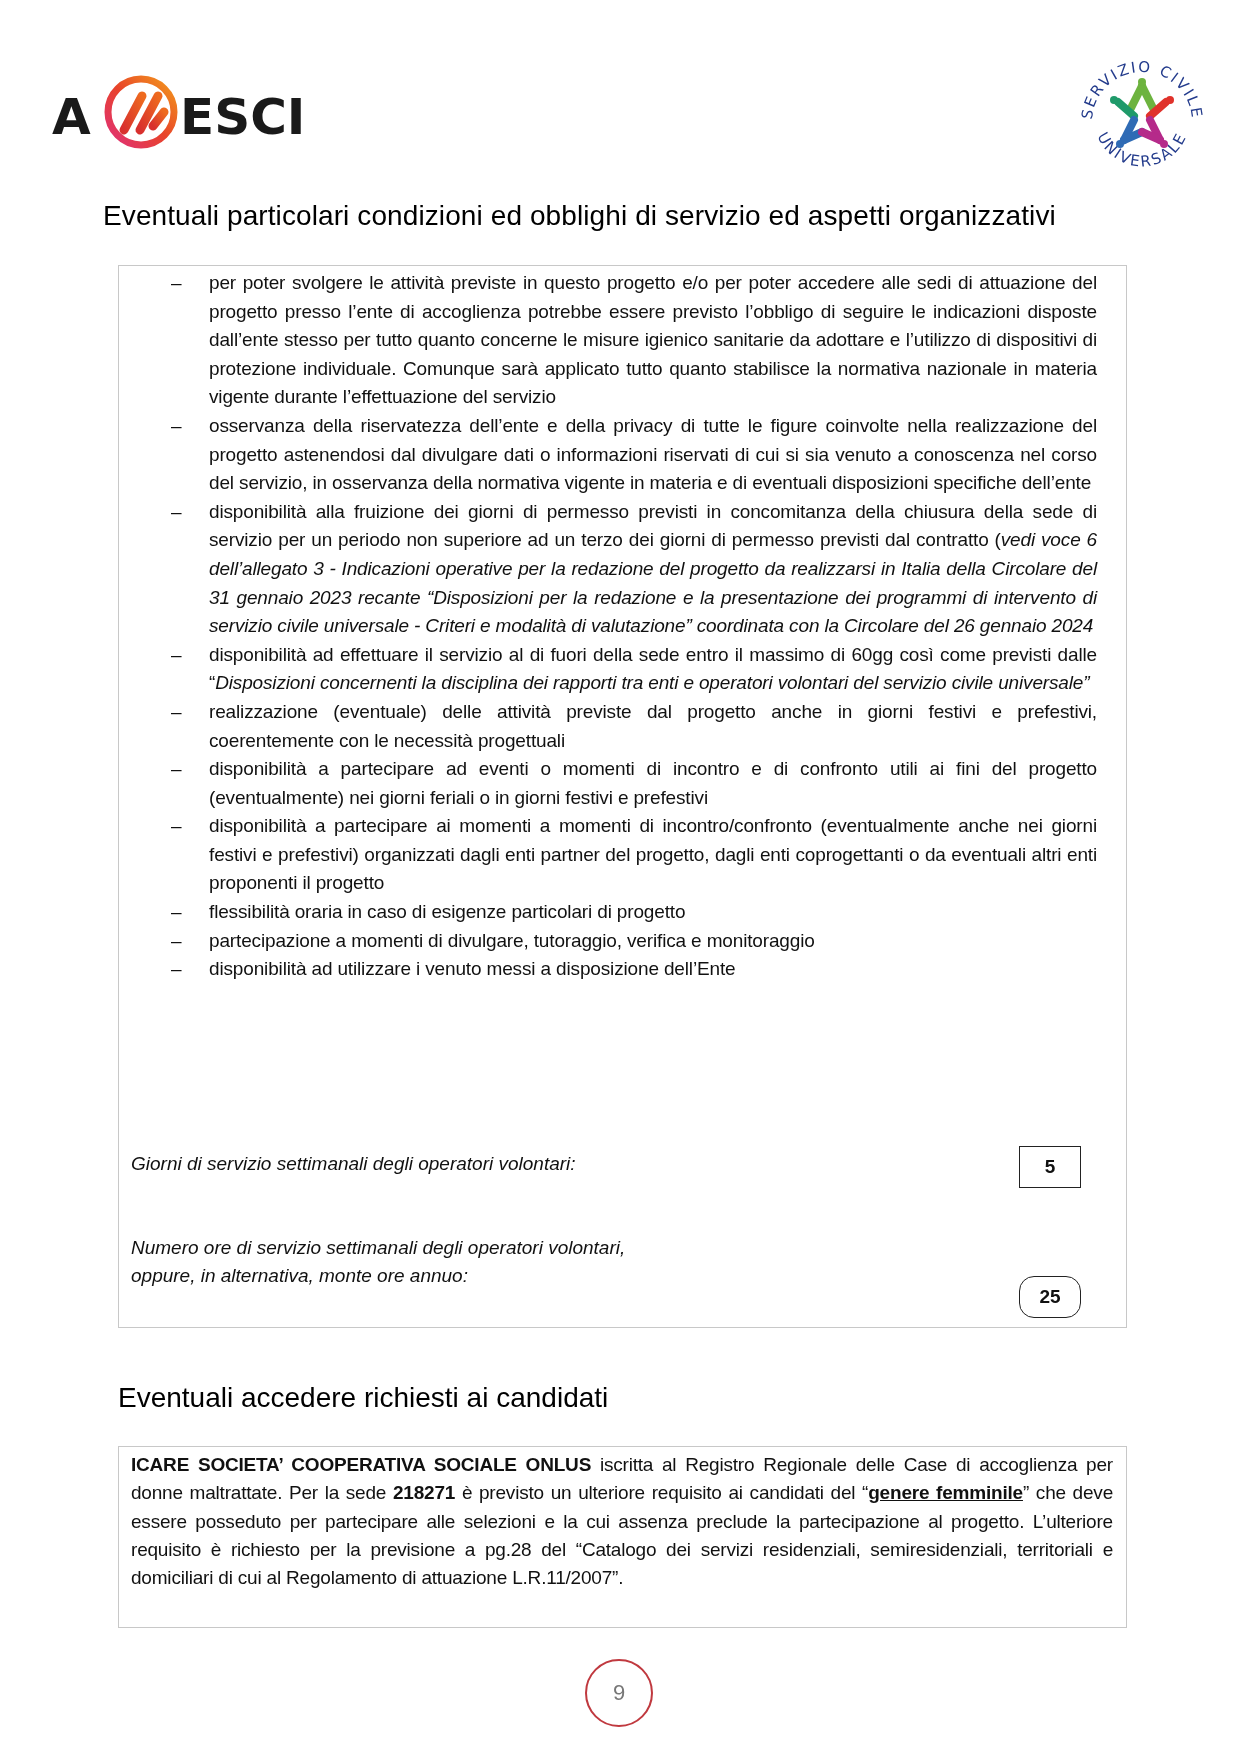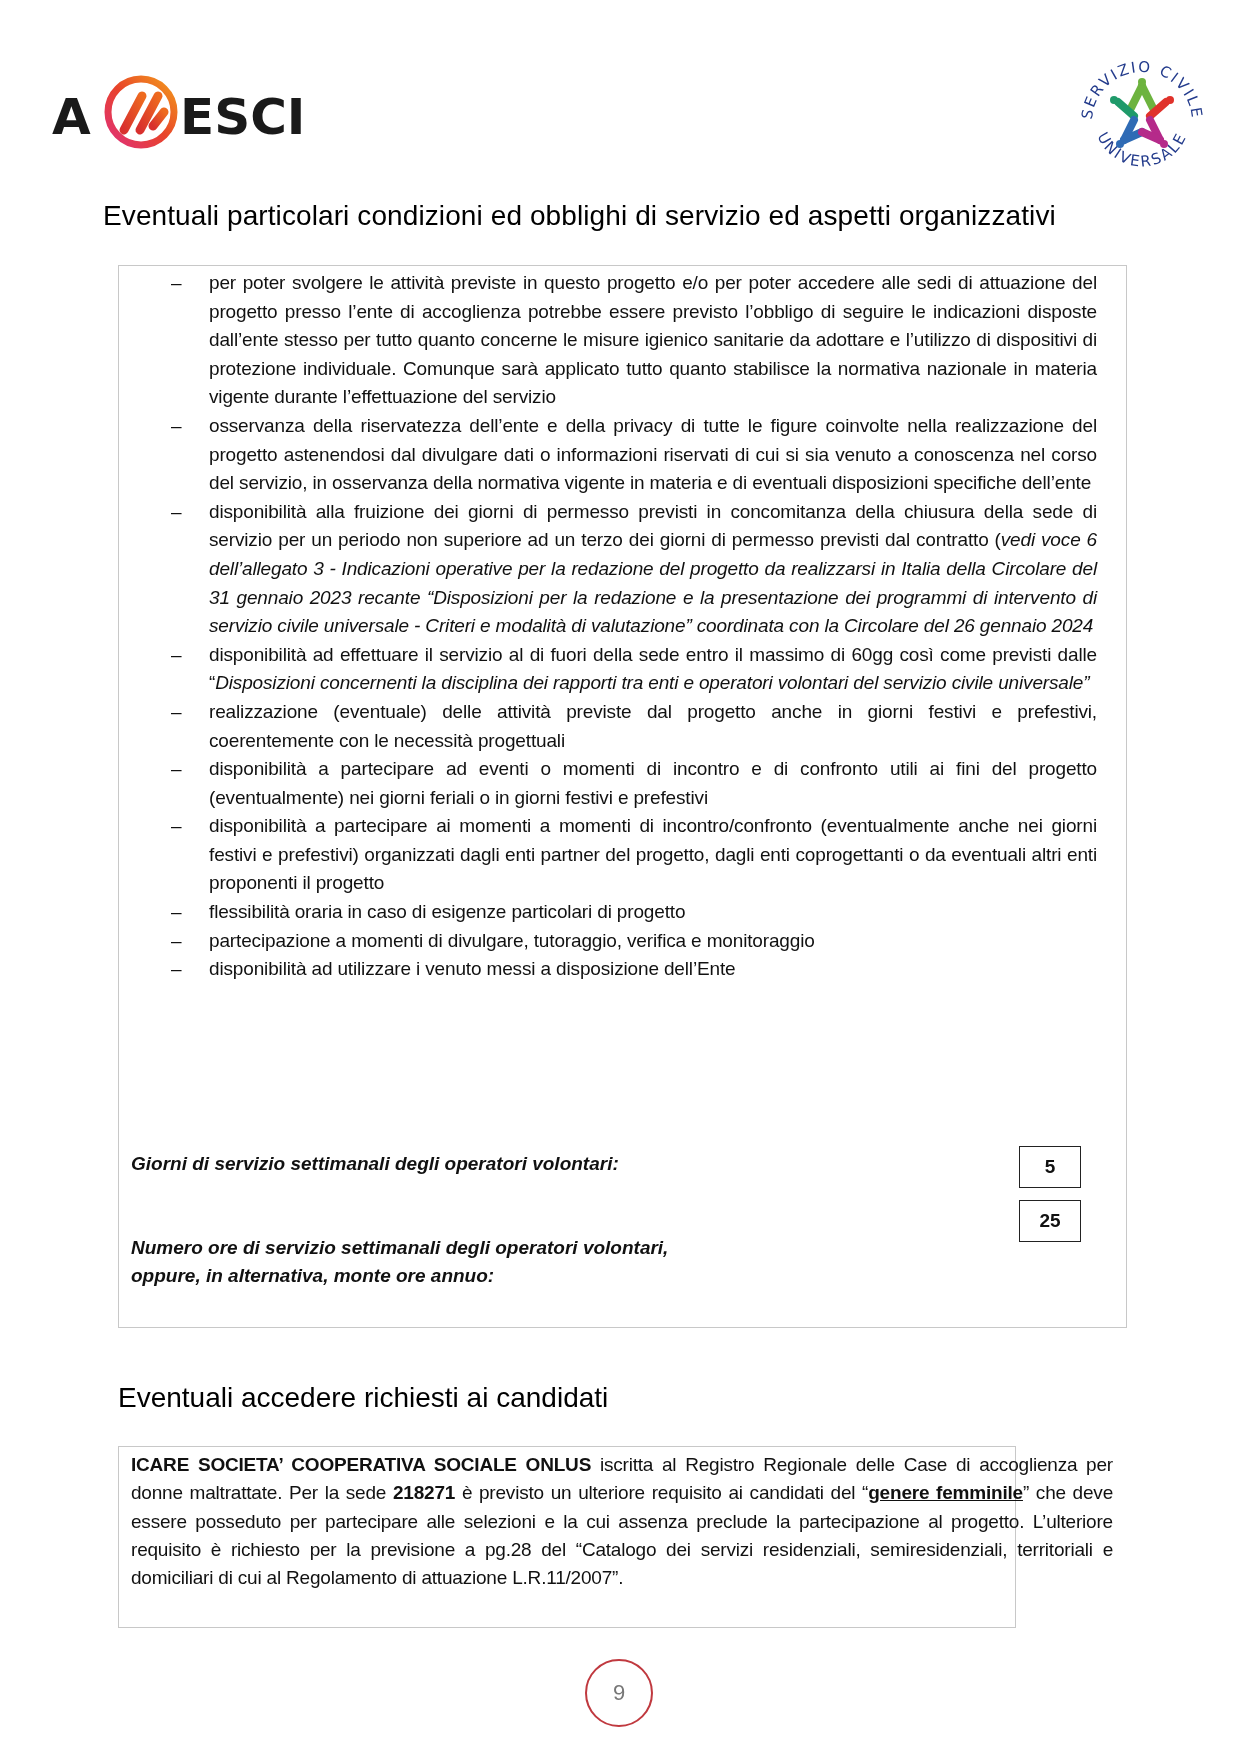--- a/index.html
+++ b/index.html
@@ -6,34 +6,34 @@
   body { width: 1241px; height: 1755px; position: relative; overflow: hidden;
          font-family: "Liberation Sans", sans-serif; color: #111; }
   .logo-amesci { position: absolute; left: 52px; top: 72px; height: 80px; width: 270px; }
   .logo-scu { position: absolute; left: 1078px; top: 52px; width: 128px; height: 128px; }
   .section-title { position: absolute; font-family: "Liberation Sans", sans-serif;
                    color: #000000; font-weight: normal; margin: 0; }
   .title1 { left: 103px; top: 200px; font-size: 28px; letter-spacing: 0.1px; }
   .title2 { left: 118px; top: 1382px; font-size: 28px; }
   .box { position: absolute; border: 1px solid #c8c8c8; box-sizing: border-box; }
   .box1 { left: 118px; top: 265px; width: 1009px; height: 1063px; }
-  .box2 { left: 118px; top: 1446px; width: 898px; height: 182px; }
+  .box2 { left: 118px; top: 1446px; width: 1009px; height: 182px; }
   ul.items { list-style: none; margin: 0; padding: 0; position: absolute; left: 52px; top: 3px; width: 926px; }
   ul.items li { position: relative; padding-left: 38px; font-size: 19px; line-height: 28.6px;
                 text-align: justify; letter-spacing: -0.15px; }
   ul.items li .dash { position: absolute; left: 0; top: 0; }
   .ital { font-style: italic; }
-  .field-row { position: absolute; left: 12px; font-size: 19px; font-style: italic; line-height: 28px; font-weight: bold; }
+  .field-row { position: absolute; left: 12px; font-size: 19px; font-style: italic; line-height: 28px; }
   .fr1 { top: 884px; }
   .fr2 { top: 968px; }
   .valbox { position: absolute; left: 900px; width: 62px; height: 42px; border: 1.5px solid #222;
             box-sizing: border-box; display: flex; align-items: center; justify-content: center;
             font-weight: bold; font-size: 19px; font-family: "Liberation Sans", sans-serif; }
   .vb1 { top: 880px; }
-  .vb2 { top: 934px; }
+  .vb2 { top: 1010px; border-radius: 15px; }
   .req-text { position: absolute; left: 12px; top: 4px; width: 982px; font-size: 19px; line-height: 28.3px;
               text-align: justify; letter-spacing: -0.2px; }
   .req-text b { font-weight: bold; }
   .req-text u b, .req-text b.u { text-decoration: underline; }
   .page-num { position: absolute; left: 585px; top: 1659px; width: 68px; height: 68px; border: 2px solid #c0393f;
               border-radius: 50%; box-sizing: border-box; display: flex; align-items: center; justify-content: center;
               color: #777; font-size: 22px; }
 </style>
 </head>
 <body>

